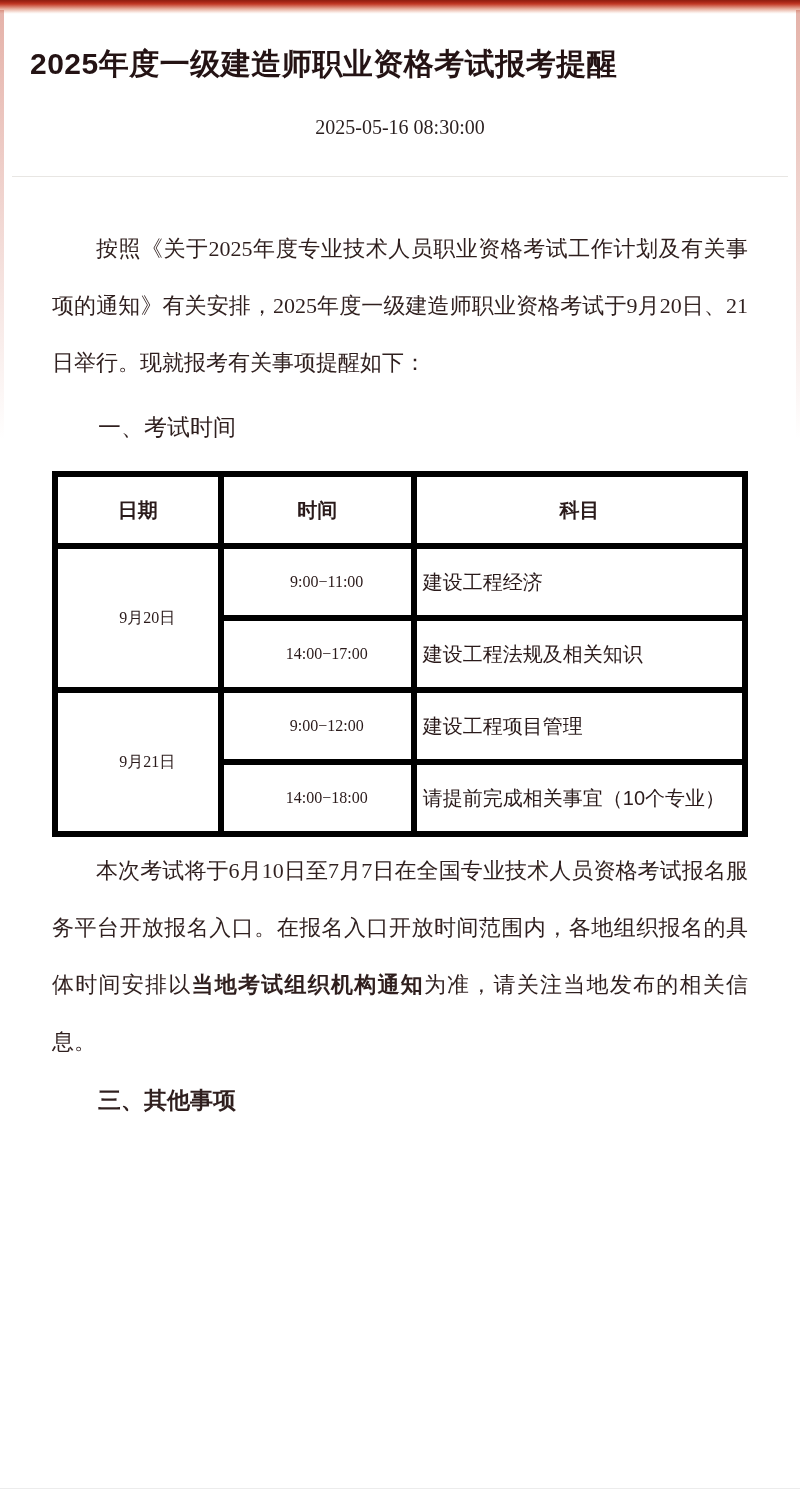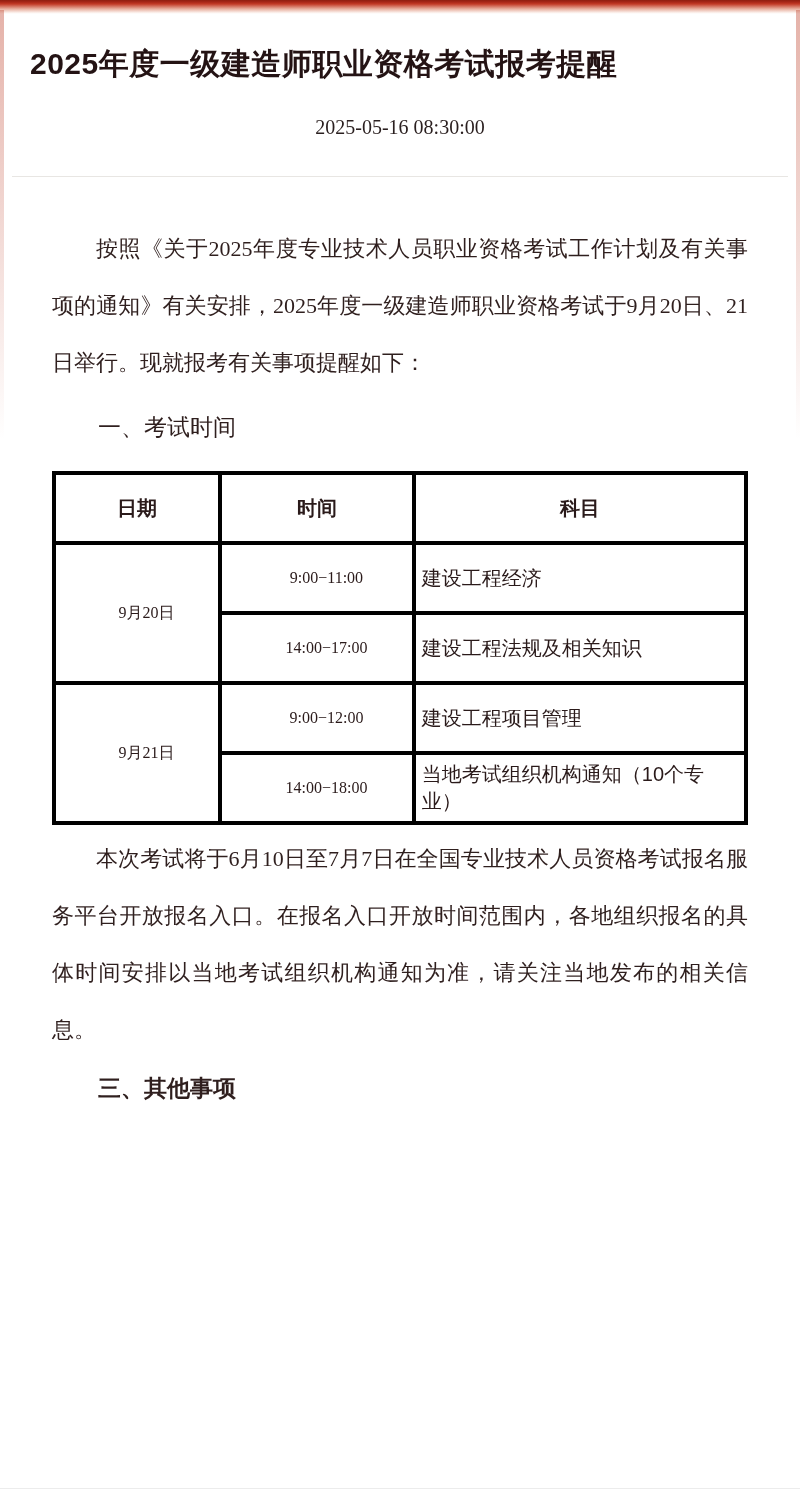--- a/index.html
+++ b/index.html
@@ -30,38 +30,38 @@
   }
   .divider { margin:36px 12px 0; height:0; border-top:1px solid #e8e6e3; }
 
   .content { padding:0 52px; }
 
   .para {
     margin:0; font-size:22px; line-height:57px;
     text-align:justify; text-indent:2em; color:#2f1f1e;
     font-family:"Liberation Serif", "Liberation Sans", sans-serif;
   }
-  .para b { font-weight:normal; }
+  .para b { font-weight:bold; }
   .p-intro { margin-top:43px; }
   .p-reg   { margin-top:5px; }
   .p-other { margin-top:0; }
 
   .sec-heading {
     font-size:23px; line-height:57px; text-indent:2em; color:#2f1f1e;
   }
   .h-exam  { margin-top:8px; }
   .h-reg   { margin-top:14px; }
   .h-other { margin-top:2px; font-weight:bold; }
 
   table.schedule {
     width:100%; border-collapse:collapse; margin-top:15px;
     table-layout:fixed;
   }
   table.schedule th, table.schedule td {
-    border:4px solid #000000; height:64px; color:#2a1a1a;
+    border:6px solid #000000; height:64px; color:#2a1a1a;
   }
   table.schedule th { font-size:20px; font-weight:bold; text-align:center; }
   td.cell-date, td.cell-time {
     text-align:center; font-size:16px;
     font-family:"Liberation Serif", "Liberation Sans", sans-serif;
     padding-left:20px;
   }
   td.cell-subject {
     text-align:left; padding-left:6px; font-size:20px;
     font-family:"Liberation Sans", sans-serif;
@@ -106,21 +106,21 @@
         <td class="cell-time">14:00−17:00</td>
         <td class="cell-subject">建设工程法规及相关知识</td>
       </tr>
       <tr>
         <td class="cell-date" rowspan="2">9月21日</td>
         <td class="cell-time">9:00−12:00</td>
         <td class="cell-subject">建设工程项目管理</td>
       </tr>
       <tr>
         <td class="cell-time">14:00−18:00</td>
-        <td class="cell-subject">当地考试组织机构通知（10个专业）</td>
+        <td class="cell-subject">请提前完成相关事宜（10个专业）</td>
       </tr>
     </tbody>
   </table>
 
 
   <p class="para p-reg"><span>本次考试将于6月10日至7月7日在全国专业技术人员资格考试报名服务平台开放报名入口。在报名入口开放时间范围内，各地组织报名的具体时间安排以</span><b>当地考试组织机构通知</b><span>为准，请关注当地发布的相关信息。</span></p>
 
   <div class="sec-heading h-other">三、其他事项</div>
 
 

